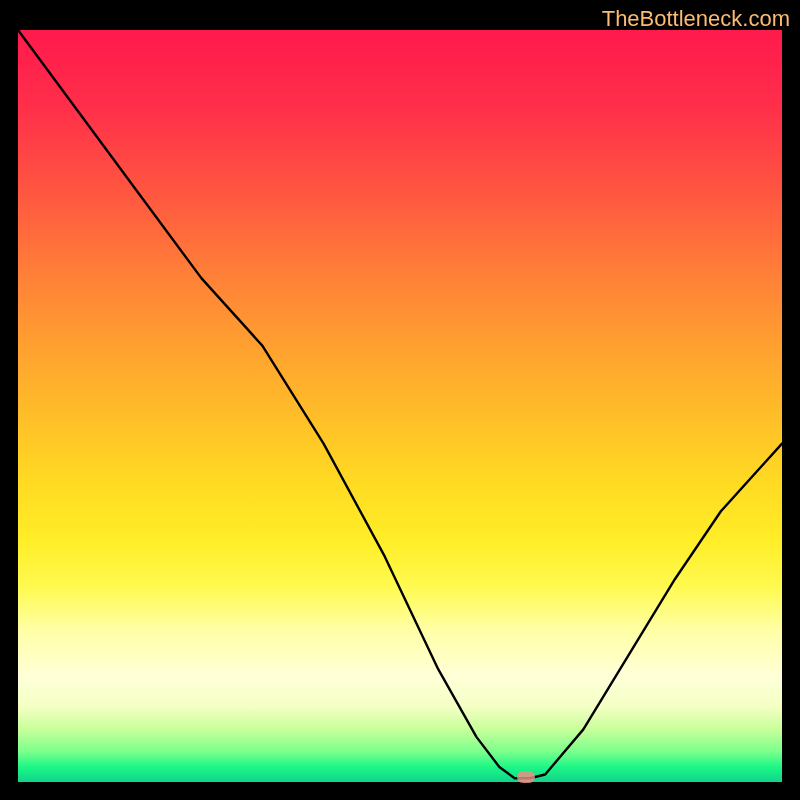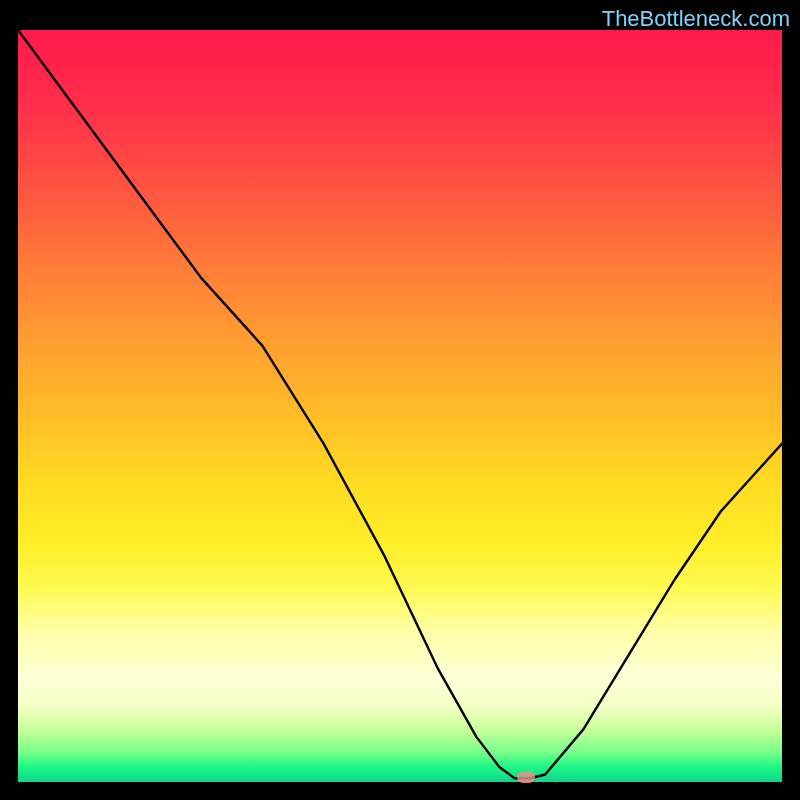--- a/index.html
+++ b/index.html
@@ -7,21 +7,21 @@
     width: 800px;
     height: 800px;
     background: #000;
     position: relative;
     font-family: Arial, sans-serif;
   }
   .watermark {
     position: absolute;
     top: 6px;
     right: 10px;
-    color: #7dd3fc;
+    color: #fdba74;
     font-size: 22px;
     font-weight: 500;
     z-index: 10;
   }
   .plot-area {
     position: absolute;
     left: 18px;
     top: 30px;
     width: 764px;
     height: 752px;

